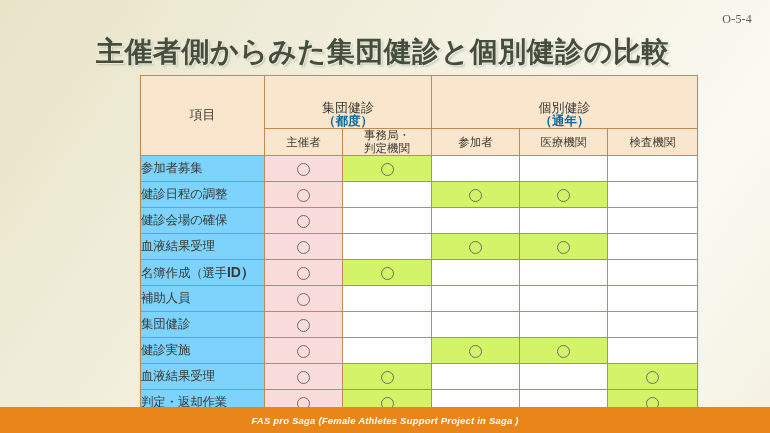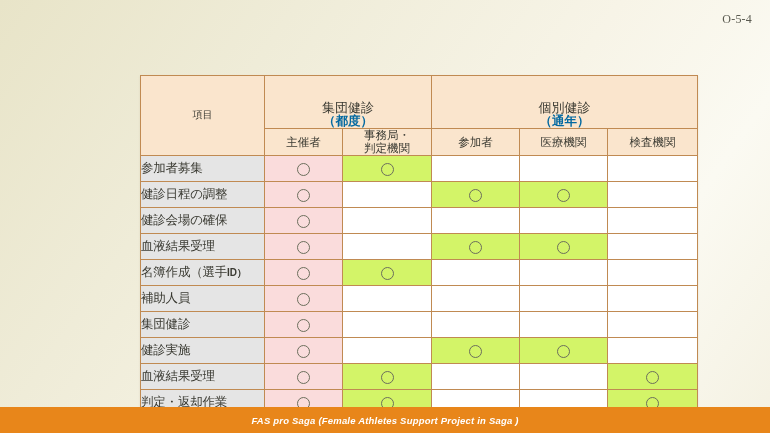--- a/index.html
+++ b/index.html
@@ -87,47 +87,47 @@
     font-size: 12.5px;
     font-weight: bold;
     line-height: 1.05;
   }
   .hd-group .gname {
     display: block;
     line-height: 1.1;
     margin-top: 25px;
   }
   .hd-item {
-    font-size: 10px;
+    font-size: 13px;
     height: 58px;
     vertical-align: middle;
   }
   .hd-sub {
     height: 24px;
     vertical-align: middle;
     font-size: 11.5px;
   }
   .hd-sub .two {
     display: block;
     line-height: 1.12;
   }
 
   
   td.rowlabel {
-    background: #e5e5e5;
+    background: #7dd3fc;
     font-size: 12.5px;
     font-weight: bold;
     color: #333a2c;
     padding: 0 0 0 9px;
     height: 25px;
     letter-spacing: -.2px;
     white-space: nowrap;
   }
   td.rowlabel .sm {
-    font-size: 10px;
+    font-size: 14px;
     font-weight: bold;
   }
   td.mark {
     text-align: center;
     height: 25px;
     font-size: 12px;
     color: #55564a;
     background: #ffffff;
   }
   td.bg-pink  { background: #fadcdc; }
@@ -161,20 +161,21 @@
     letter-spacing: .2px;
   }
 </style>
 </head>
 <body>
 
 <div id="slide">
 
   <div id="slide-number">O-5-4</div>
 
+  <div id="title">主催者側からみた集団健診と個別健診の比較</div>
 
   <div id="table-wrap">
     <table class="cmp">
       <colgroup>
         <col style="width:124px">
         <col style="width:78px">
         <col style="width:89px">
         <col style="width:88px">
         <col style="width:88px">
         <col style="width:90px">

